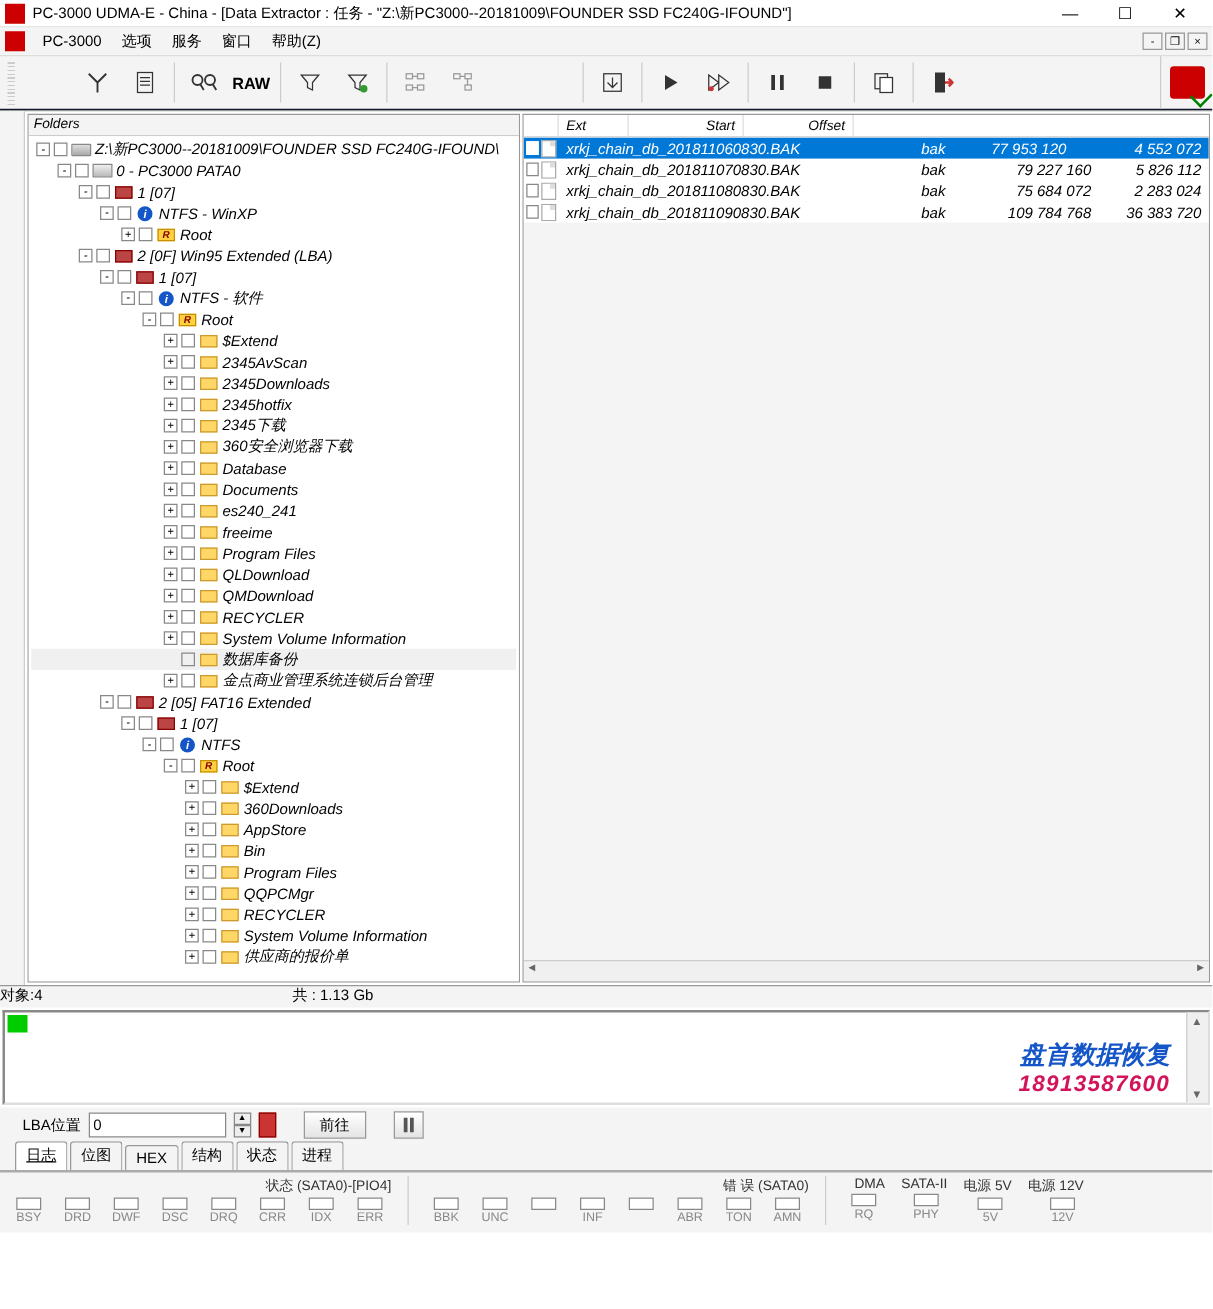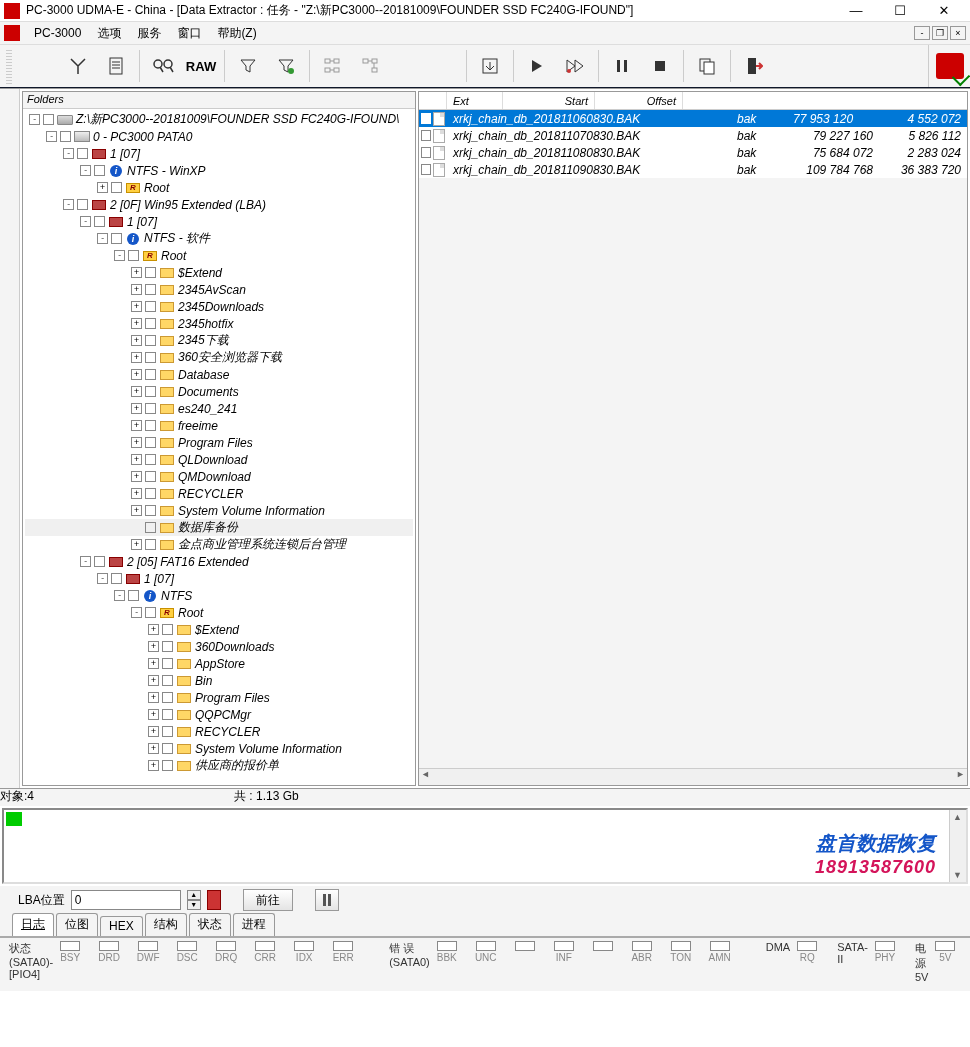--- a/index.html
+++ b/index.html
@@ -102,21 +102,21 @@
 .lba-pause { width:24px; height:22px; border:1px solid #999; background:linear-gradient(#fff,#e4e4e4); display:flex; align-items:center; justify-content:center; }
 
 
 .tabs-row { display:flex; height:22px; padding:0 12px; gap:2px; align-items:flex-end; background:#f4f4f4; }
 .tab { padding:2px 8px 3px; border:1px solid #999; border-bottom:none; background:#f4f4f4; font-size:12px; border-radius:3px 3px 0 0; }
 .tab.active { background:#fff; text-decoration: underline; }
 
 
 .bottom-panel { border-top:2px solid #aaa; background:#f4f4f4; padding:3px 6px 6px; }
 .status-groups { display:flex; gap:10px; font-size:11px; }
-.sg { display:flex; flex-direction:row; }
+.sg { display:flex; flex-direction:column;align-items:flex-end; }
 .sg-title { color:#333; margin-bottom:2px; padding-left:3px; }
 .sg-leds { display:flex; gap:5px; }
 .led-col { display:flex; flex-direction:column; align-items:center; width:34px; }
 .led { width:20px; height:10px; border:1px solid #888; background:#fff; margin-bottom:1px; }
 .led-lbl { font-size:10px; color:#888; }
 .sg-divider { width:1px; background:#ccc; margin:0 3px; }
 
 svg { display:block; }
 </style>
 </head>

